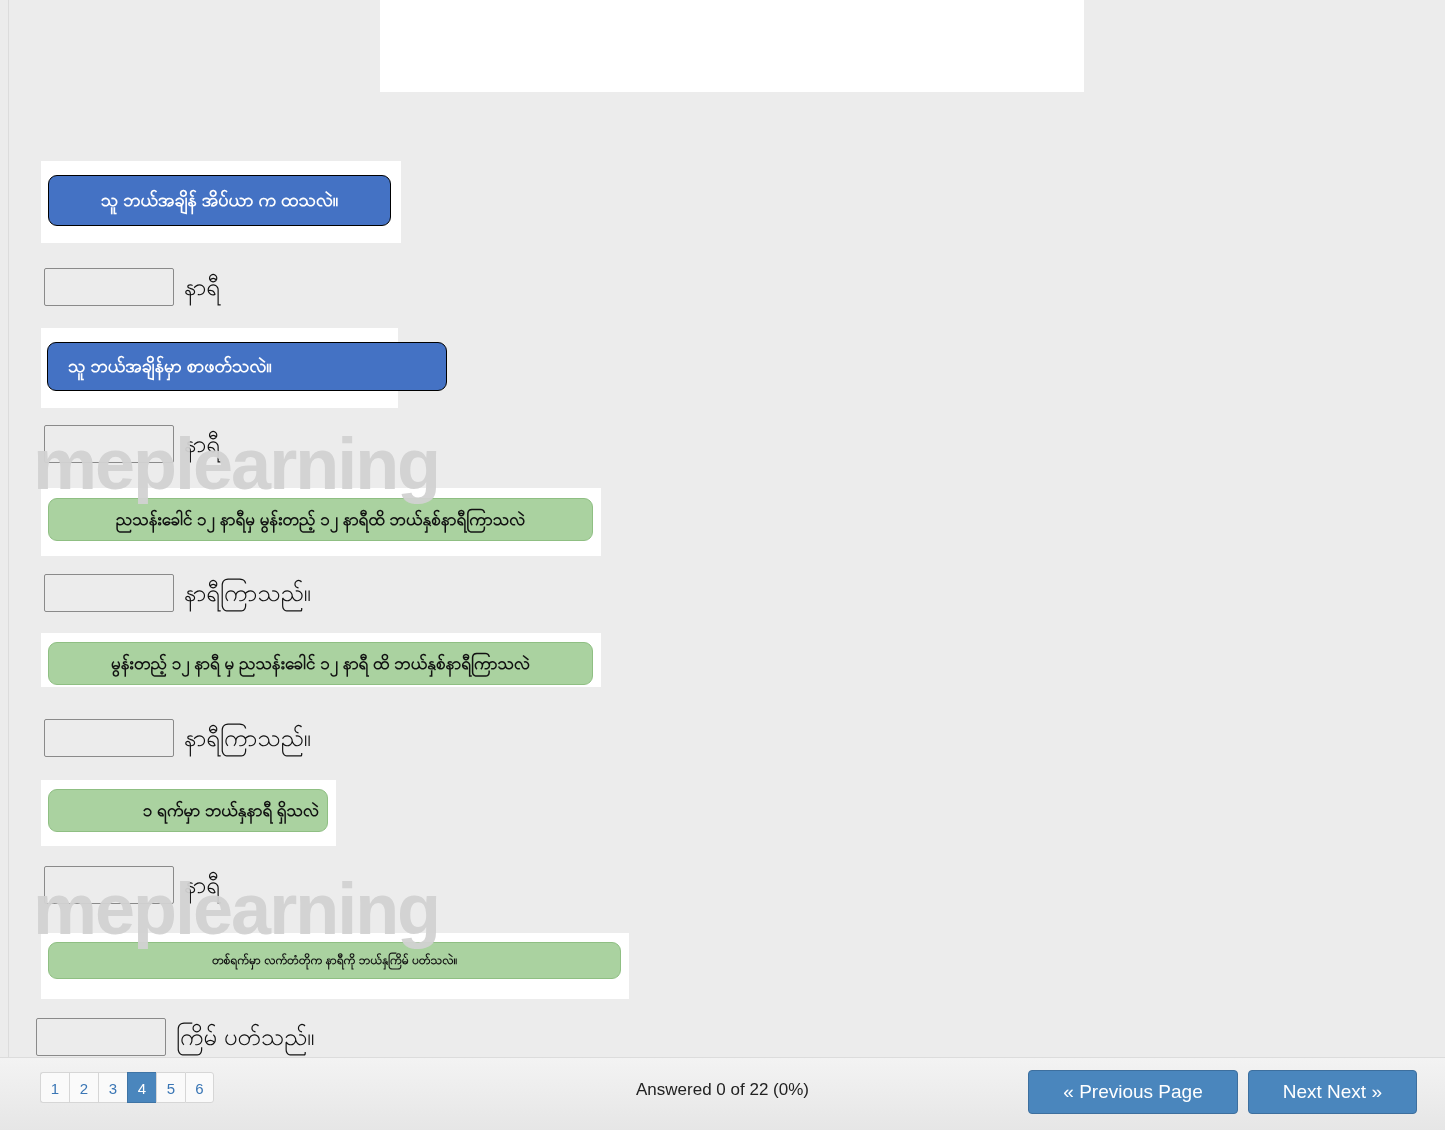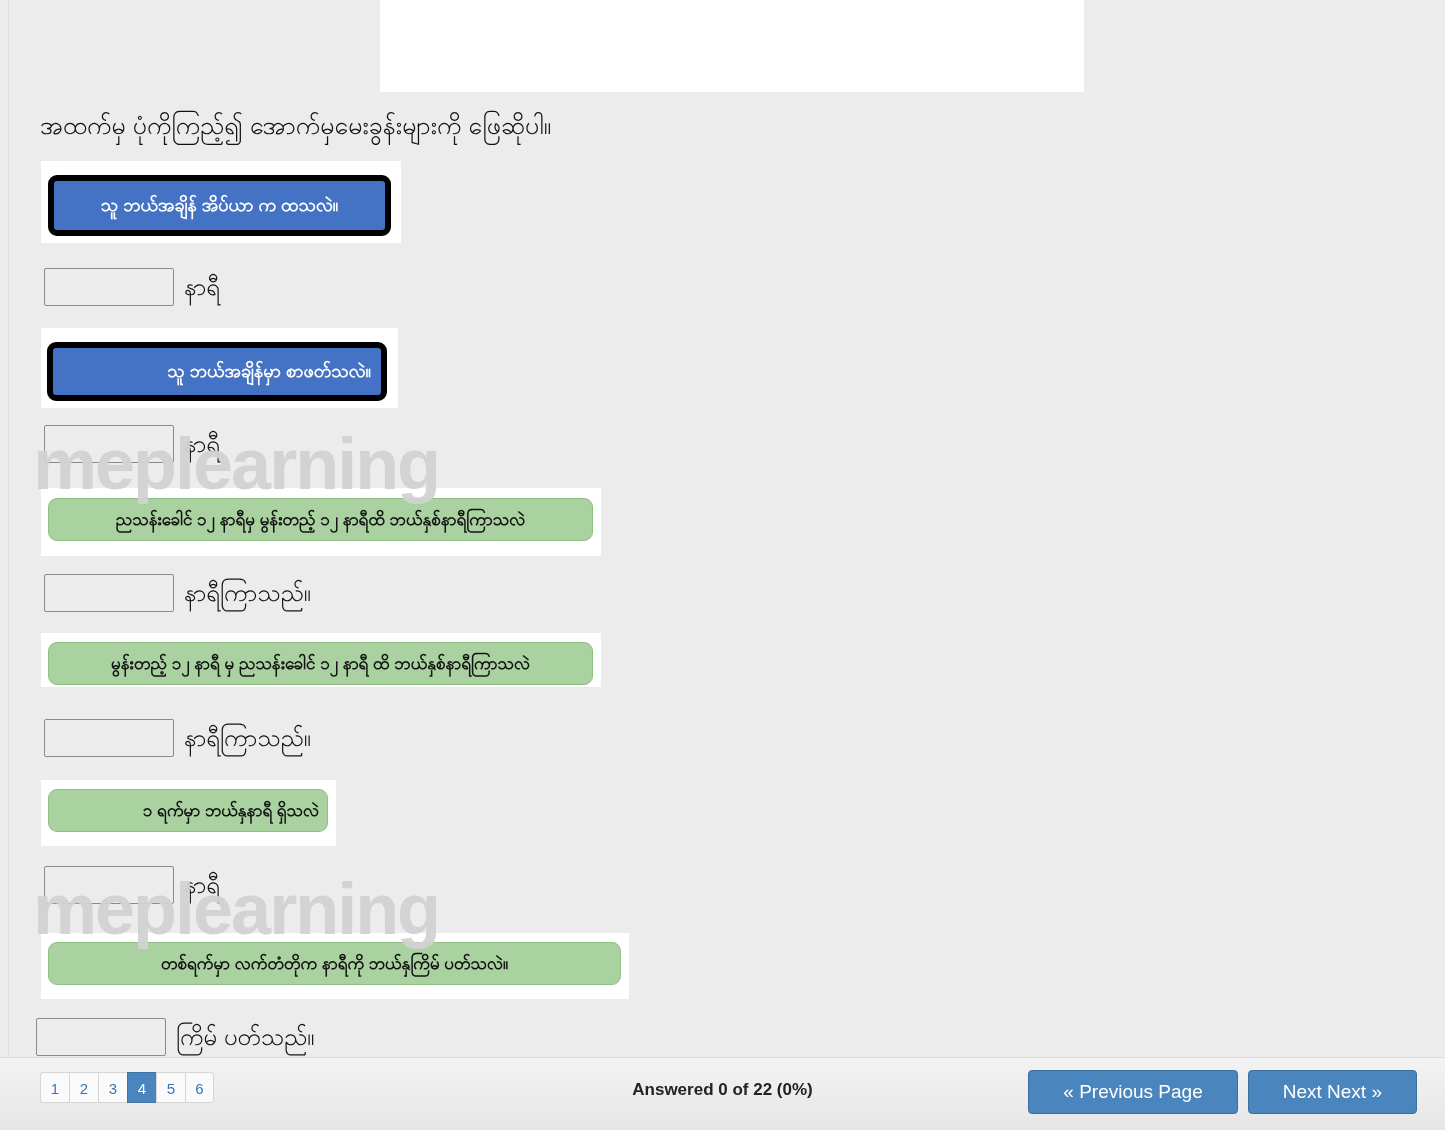--- a/index.html
+++ b/index.html
@@ -65,21 +65,21 @@
     border-radius: 9px;
     font-size: 18px;
     font-weight: bold;
     white-space: nowrap;
     line-height: 1.25;
     box-sizing: border-box;
   }
   .pill-blue {
     background: #4472c4;
     color: #ffffff;
-    border: 6px solid #000000;
+    border: 1px solid #000000;
   }
   .pill-green {
     background: #aad2a0;
     color: #111111;
     border: 1px solid #8fbf83;
   }
 
   
   .answer-row {
     position: absolute;
@@ -157,21 +157,21 @@
     color: #ffffff;
     border-color: #3f74a5;
   }
   .answered {
     position: absolute;
     left: 0;
     right: 0;
     top: 22px;
     text-align: center;
     font-size: 17px;
-    font-weight: bold;
+    font-weight: normal;
     color: #222;
   }
   .nav-buttons {
     position: absolute;
     right: 28px;
     top: 12px;
     display: flex;
     gap: 10px;
   }
   .nav-btn {
@@ -205,32 +205,31 @@
     
     
 
     
     
 
     
     
   </div>
 
-  <div class="instruction">အထက်မှ ပုံကိုကြည့်၍ အောက်မှမေးခွန်းများကို ဖြေဆိုပါ။</div>
 
   <div class="qcard" style="left:41px; top:161px; width:360px; height:82px;">
     <div class="pill pill-blue" style="margin:14px 0 0 7px; width:343px; padding:13px 10px; text-align:center;">သူ ဘယ်အချိန် အိပ်ယာ က ထသလဲ။</div>
   </div>
   <div class="answer-row" style="left:44px; top:268px;">
     <input class="ans-input" type="text" placeholder="" style="">
     <span class="ans-unit">နာရီ</span>
   </div>
 
   <div class="qcard" style="left:41px; top:328px; width:357px; height:80px;">
-    <div class="pill pill-blue" style="margin:14px 0 0 6px; width:340px; padding:12px 10px; text-align:right;">သူ ဘယ်အချိန်မှာ စာဖတ်သလဲ။</div>
+    <div class="pill pill-blue" style="margin:14px 0 0 6px; width:400px; padding:12px 20px; text-align:left;">သူ ဘယ်အချိန်မှာ စာဖတ်သလဲ။</div>
   </div>
   <div class="answer-row" style="left:44px; top:425px;">
     <input class="ans-input" type="text" placeholder="" style="">
     <span class="ans-unit">နာရီ</span>
   </div>
 
   <div class="watermark" style="left:33px; top:428px;">meplearning</div>
 
   <div class="qcard" style="left:41px; top:488px; width:560px; height:68px;">
     <div class="pill pill-green" style="margin:10px 0 0 7px; width:545px; padding:10px 12px; text-align:center; font-size:17px;">ညသန်းခေါင် ၁၂ နာရီမှ မွန်းတည့် ၁၂ နာရီထိ ဘယ်နှစ်နာရီကြာသလဲ</div>
@@ -252,21 +251,21 @@
     <div class="pill pill-green" style="margin:9px 0 0 7px; width:280px; padding:10px 8px; text-align:right; font-size:17px;">၁ ရက်မှာ ဘယ်နှနာရီ ရှိသလဲ</div>
   </div>
   <div class="answer-row" style="left:44px; top:866px;">
     <input class="ans-input" type="text" placeholder="" style="">
     <span class="ans-unit">နာရီ</span>
   </div>
 
   <div class="watermark" style="left:33px; top:873px;">meplearning</div>
 
   <div class="qcard" style="left:41px; top:933px; width:588px; height:66px;">
-    <div class="pill pill-green" style="margin:9px 0 0 7px; width:573px; padding:10px 8px; text-align:center; font-size:17px;">တစ်ရက်မှာ လက်တံတိုက နာရီကို ဘယ်နှကြိမ် ပတ်သလဲ။</div>
+    <div class="pill pill-green" style="margin:9px 0 0 7px; width:573px; padding:10px 8px; text-align:center; font-size:12px;">တစ်ရက်မှာ လက်တံတိုက နာရီကို ဘယ်နှကြိမ် ပတ်သလဲ။</div>
   </div>
   <div class="answer-row" style="left:36px; top:1018px;">
     <input class="ans-input" type="text" placeholder="" style="">
     <span class="ans-unit">ကြိမ် ပတ်သည်။</span>
   </div>
 
 </div>
 
 <div class="footer">
   <div class="pager">

